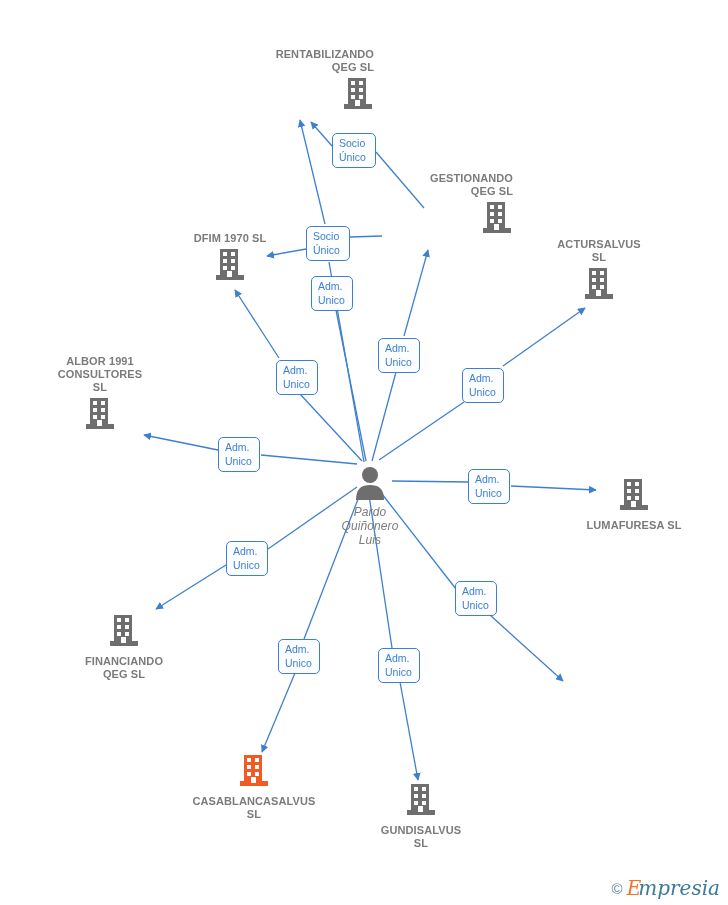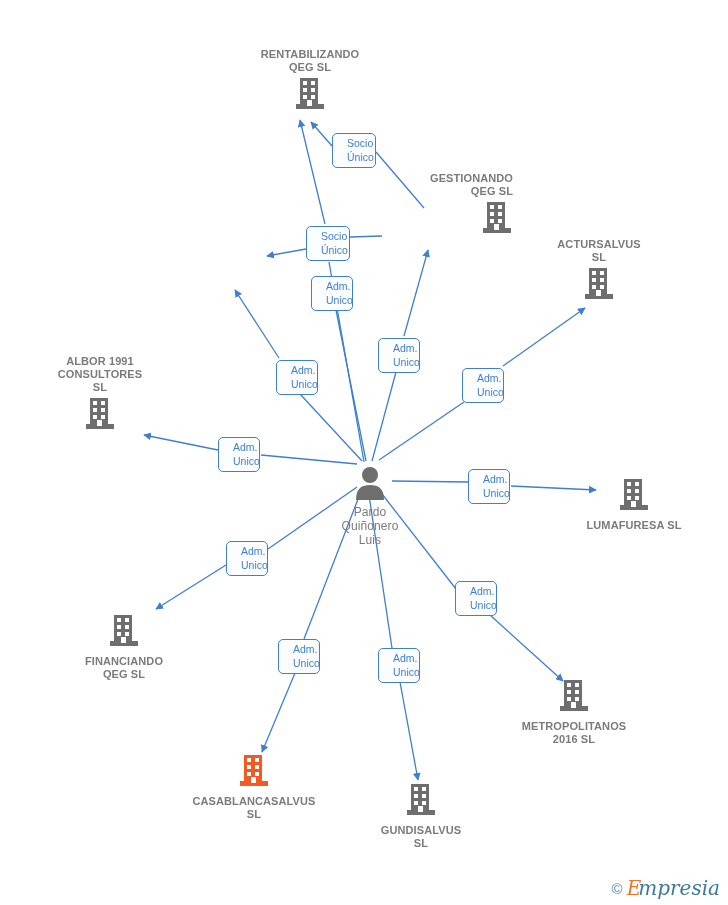--- a/index.html
+++ b/index.html
@@ -58,21 +58,21 @@
     margin-top: 1px;
   }
   .edge-label {
     position: absolute;
     border: 1px solid #3f7fd0;
     border-radius: 5px;
     background: #fbfdff;
     color: #3f7fd0;
     font-size: 10.5px;
     line-height: 14px;
-    padding: 2px 5px 3px 14px;
+    padding: 2px 5px 3px 6px;
     white-space: pre-line;
     text-align: left;
     box-sizing: border-box;
   }
   #watermark {
     position: absolute;
     right: 8px;
     bottom: 6px;
     display: flex;
     align-items: center;
@@ -184,21 +184,21 @@
 
   <div class="edge-label" style="left:455px; top:581px; width:42px;">Adm.
 Unico</div>
 
   <div class="edge-label" style="left:278px; top:639px; width:42px;">Adm.
 Unico</div>
 
   <div class="edge-label" style="left:378px; top:648px; width:42px;">Adm.
 Unico</div>
 
-  <div class="node company label-above" style="left:310px; top:48px;">
+  <div class="node company label-above" style="left:294px; top:48px;text-align:right;">
     <span class="node-label">RENTABILIZANDO
 QEG  SL</span>
     <span class="icon">
       <svg width="32" height="36" viewBox="0 0 32 36" xmlns="http://www.w3.org/2000/svg">
         <rect x="6" y="2" width="18" height="28" fill="#6e6e6e"></rect>
         <rect x="2" y="28" width="28" height="5" fill="#6e6e6e"></rect>
         <rect x="9" y="5" width="4" height="4" fill="#ffffff"></rect>
         <rect x="17" y="5" width="4" height="4" fill="#ffffff"></rect>
         <rect x="9" y="12" width="4" height="4" fill="#ffffff"></rect>
         <rect x="17" y="12" width="4" height="4" fill="#ffffff"></rect>
@@ -220,20 +220,36 @@
         <rect x="17" y="5" width="4" height="4" fill="#ffffff"></rect>
         <rect x="9" y="12" width="4" height="4" fill="#ffffff"></rect>
         <rect x="17" y="12" width="4" height="4" fill="#ffffff"></rect>
         <rect x="9" y="19" width="4" height="4" fill="#ffffff"></rect>
         <rect x="17" y="19" width="4" height="4" fill="#ffffff"></rect>
         <rect x="13" y="24" width="5" height="6" fill="#ffffff"></rect>
       </svg>
     </span>
   </div>
 
+  <div class="node company label-above" style="left:230px; top:232px;">
+    <span class="node-label">DFIM 1970  SL</span>
+    <span class="icon">
+      <svg width="32" height="36" viewBox="0 0 32 36" xmlns="http://www.w3.org/2000/svg">
+        <rect x="6" y="2" width="18" height="28" fill="#6e6e6e"></rect>
+        <rect x="2" y="28" width="28" height="5" fill="#6e6e6e"></rect>
+        <rect x="9" y="5" width="4" height="4" fill="#ffffff"></rect>
+        <rect x="17" y="5" width="4" height="4" fill="#ffffff"></rect>
+        <rect x="9" y="12" width="4" height="4" fill="#ffffff"></rect>
+        <rect x="17" y="12" width="4" height="4" fill="#ffffff"></rect>
+        <rect x="9" y="19" width="4" height="4" fill="#ffffff"></rect>
+        <rect x="17" y="19" width="4" height="4" fill="#ffffff"></rect>
+        <rect x="13" y="24" width="5" height="6" fill="#ffffff"></rect>
+      </svg>
+    </span>
+  </div>
 
   <div class="node company label-above" style="left:599px; top:238px;">
     <span class="node-label">ACTURSALVUS
 SL</span>
     <span class="icon">
       <svg width="32" height="36" viewBox="0 0 32 36" xmlns="http://www.w3.org/2000/svg">
         <rect x="6" y="2" width="18" height="28" fill="#6e6e6e"></rect>
         <rect x="2" y="28" width="28" height="5" fill="#6e6e6e"></rect>
         <rect x="9" y="5" width="4" height="4" fill="#ffffff"></rect>
         <rect x="17" y="5" width="4" height="4" fill="#ffffff"></rect>
@@ -258,21 +274,21 @@
         <rect x="17" y="5" width="4" height="4" fill="#ffffff"></rect>
         <rect x="9" y="12" width="4" height="4" fill="#ffffff"></rect>
         <rect x="17" y="12" width="4" height="4" fill="#ffffff"></rect>
         <rect x="9" y="19" width="4" height="4" fill="#ffffff"></rect>
         <rect x="17" y="19" width="4" height="4" fill="#ffffff"></rect>
         <rect x="13" y="24" width="5" height="6" fill="#ffffff"></rect>
       </svg>
     </span>
   </div>
 
-  <div class="node person" style="left:370px; top:466px;">
+  <div class="node person" style="left:370px; top:466px;font-style:italic;">
     <span class="icon">
       <svg width="36" height="34" viewBox="0 0 36 34" xmlns="http://www.w3.org/2000/svg">
         <circle cx="18" cy="9" r="8" fill="#6e6e6e"></circle>
         <path d="M 4 34 C 4 22 10 19 18 19 C 26 19 32 22 32 34 Z" fill="#6e6e6e"></path>
       </svg>
     </span>
     <span class="node-label">Pardo
 Quiñonero
 Luis</span>
   </div>
@@ -305,37 +321,20 @@
         <rect x="17" y="12" width="4" height="4" fill="#ffffff"></rect>
         <rect x="9" y="19" width="4" height="4" fill="#ffffff"></rect>
         <rect x="17" y="19" width="4" height="4" fill="#ffffff"></rect>
         <rect x="13" y="24" width="5" height="6" fill="#ffffff"></rect>
       </svg>
     </span>
     <span class="node-label">FINANCIANDO
 QEG SL</span>
   </div>
 
-  <div class="node company" style="left:574px; top:678px;">
-    <span class="icon">
-      <svg width="32" height="36" viewBox="0 0 32 36" xmlns="http://www.w3.org/2000/svg">
-        <rect x="6" y="2" width="18" height="28" fill="#6e6e6e"></rect>
-        <rect x="2" y="28" width="28" height="5" fill="#6e6e6e"></rect>
-        <rect x="9" y="5" width="4" height="4" fill="#ffffff"></rect>
-        <rect x="17" y="5" width="4" height="4" fill="#ffffff"></rect>
-        <rect x="9" y="12" width="4" height="4" fill="#ffffff"></rect>
-        <rect x="17" y="12" width="4" height="4" fill="#ffffff"></rect>
-        <rect x="9" y="19" width="4" height="4" fill="#ffffff"></rect>
-        <rect x="17" y="19" width="4" height="4" fill="#ffffff"></rect>
-        <rect x="13" y="24" width="5" height="6" fill="#ffffff"></rect>
-      </svg>
-    </span>
-    <span class="node-label">METROPOLITANOS
-2016  SL</span>
-  </div>
 
   <div class="node company" style="left:254px; top:753px;">
     <span class="icon">
       <svg width="32" height="36" viewBox="0 0 32 36" xmlns="http://www.w3.org/2000/svg">
         <rect x="6" y="2" width="18" height="28" fill="#f15a22"></rect>
         <rect x="2" y="28" width="28" height="5" fill="#f15a22"></rect>
         <rect x="9" y="5" width="4" height="4" fill="#ffffff"></rect>
         <rect x="17" y="5" width="4" height="4" fill="#ffffff"></rect>
         <rect x="9" y="12" width="4" height="4" fill="#ffffff"></rect>
         <rect x="17" y="12" width="4" height="4" fill="#ffffff"></rect>

